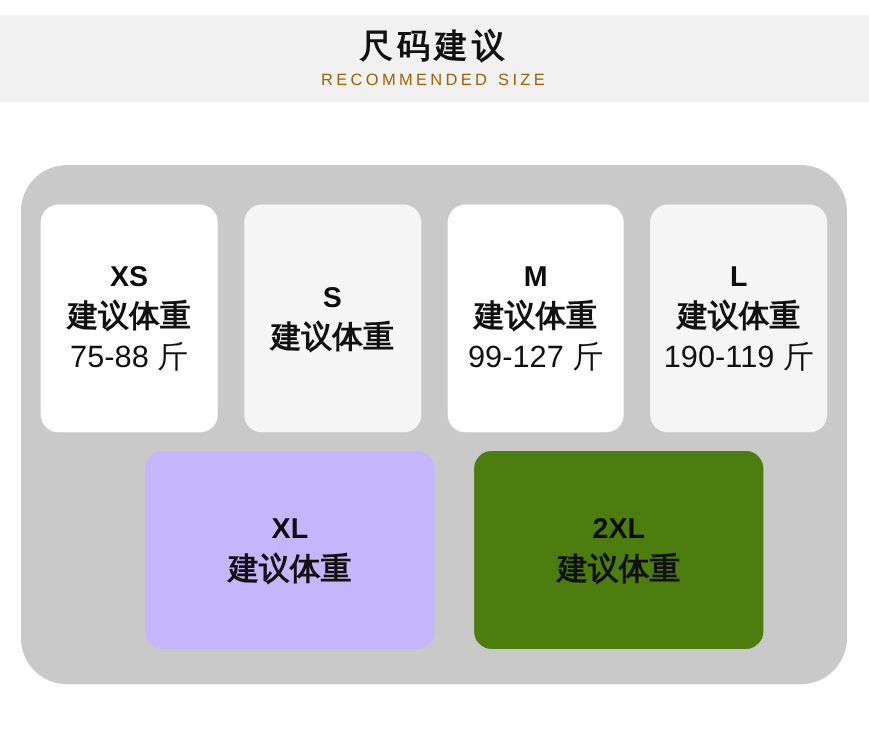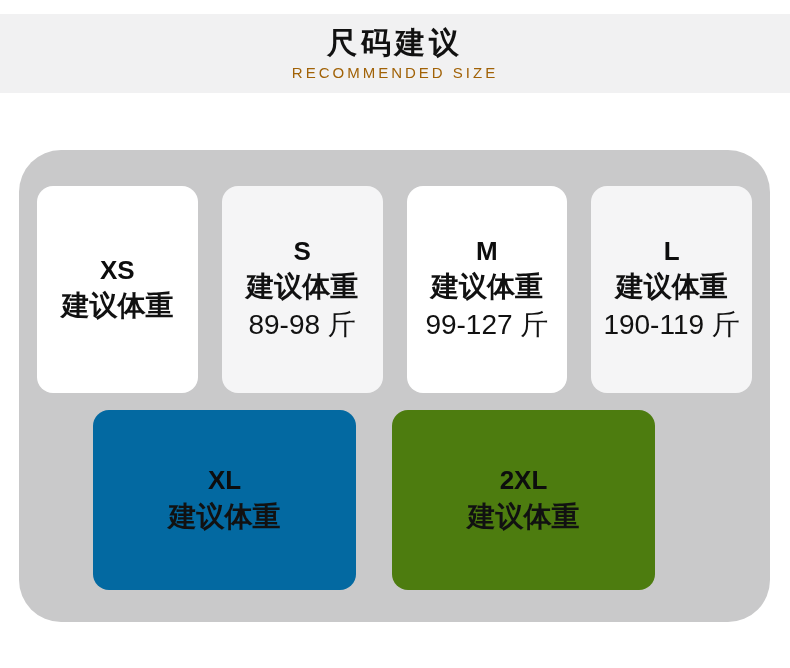--- a/index.html
+++ b/index.html
@@ -109,40 +109,40 @@
     <div class="page-title">尺码建议</div>
     <div class="page-subtitle">RECOMMENDED SIZE</div>
   </div>
 
   <div class="size-panel">
 
     <div class="size-row-1">
       <div class="size-card" style="background: rgb(255, 255, 255);">
         <div class="size-code">XS</div>
         <div class="size-hint">建议体重</div>
+        <div class="size-range">75-88 斤</div>
       </div>
       <div class="size-card" style="background: rgb(245, 245, 246);">
         <div class="size-code">S</div>
         <div class="size-hint">建议体重</div>
-        <div class="size-range">89-98 斤</div>
       </div>
       <div class="size-card" style="background: rgb(255, 255, 255);">
         <div class="size-code">M</div>
         <div class="size-hint">建议体重</div>
         <div class="size-range">99-127 斤</div>
       </div>
       <div class="size-card" style="background: rgb(245, 245, 246);">
         <div class="size-code">L</div>
         <div class="size-hint">建议体重</div>
         <div class="size-range">190-119 斤</div>
       </div>
     </div>
 
     <div class="size-row-2">
-      <div class="size-card" style="background: #0369a1;">
+      <div class="size-card" style="background: #c4b5fd; margin-left: 39px;">
         <div class="size-code">XL</div>
         <div class="size-hint">建议体重</div>
       </div>
       <div class="size-card" style="background: #4d7c0f;">
         <div class="size-code">2XL</div>
         <div class="size-hint">建议体重</div>
       </div>
     </div>
 
   </div>

